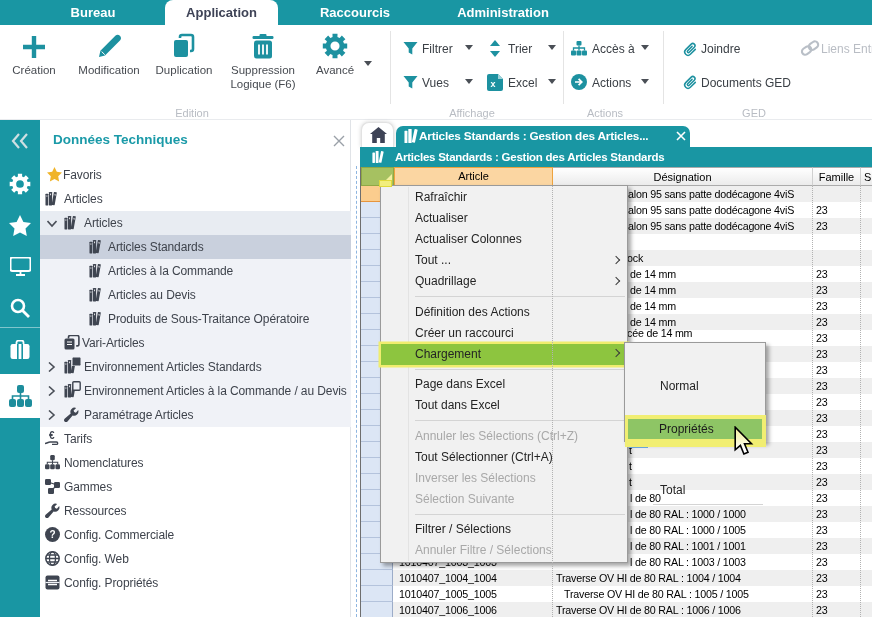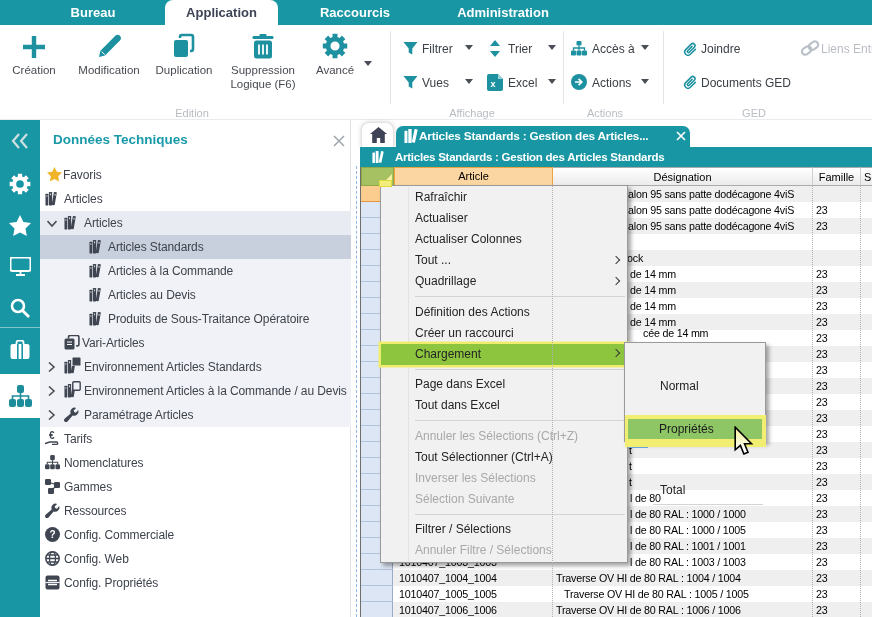--- a/index.html
+++ b/index.html
@@ -425,21 +425,21 @@
 <div class="abs" style="left:0;top:131px;width:512px;height:16px;background:#ffffff;"></div>
 <div class="rh" style="top:131px;"></div>
 <div class="cell" style="left:269px;top:131px;font-size:11px;line-height:16px;">de 14 mm</div>
 <div class="cell" style="left:455px;top:131px;font-size:11px;line-height:16px;">23</div>
 <div class="abs" style="left:0;top:147px;width:512px;height:16px;background:#efefef;"></div>
 <div class="rh" style="top:147px;"></div>
 <div class="cell" style="left:269px;top:147px;font-size:11px;line-height:16px;">de 14 mm</div>
 <div class="cell" style="left:455px;top:147px;font-size:11px;line-height:16px;">23</div>
 <div class="abs" style="left:0;top:163px;width:512px;height:16px;background:#ffffff;"></div>
 <div class="rh" style="top:163px;"></div>
-<div class="cell" style="left:266px;top:158px;font-size:11px;line-height:16px;padding-left:16px;">cée de 14 mm</div>
+<div class="cell" style="left:266px;top:158px;font-size:11px;line-height:16px;">cée de 14 mm</div>
 <div class="cell" style="left:455px;top:163px;font-size:11px;line-height:16px;">23</div>
 <div class="abs" style="left:0;top:179px;width:512px;height:16px;background:#efefef;"></div>
 <div class="rh" style="top:179px;"></div>
 <div class="cell" style="left:455px;top:179px;font-size:11px;line-height:16px;">23</div>
 <div class="abs" style="left:0;top:195px;width:512px;height:16px;background:#ffffff;"></div>
 <div class="rh" style="top:195px;"></div>
 <div class="cell" style="left:455px;top:195px;font-size:11px;line-height:16px;">23</div>
 <div class="abs" style="left:0;top:211px;width:512px;height:16px;background:#efefef;"></div>
 <div class="rh" style="top:211px;"></div>
 <div class="cell" style="left:455px;top:211px;font-size:11px;line-height:16px;">23</div>

